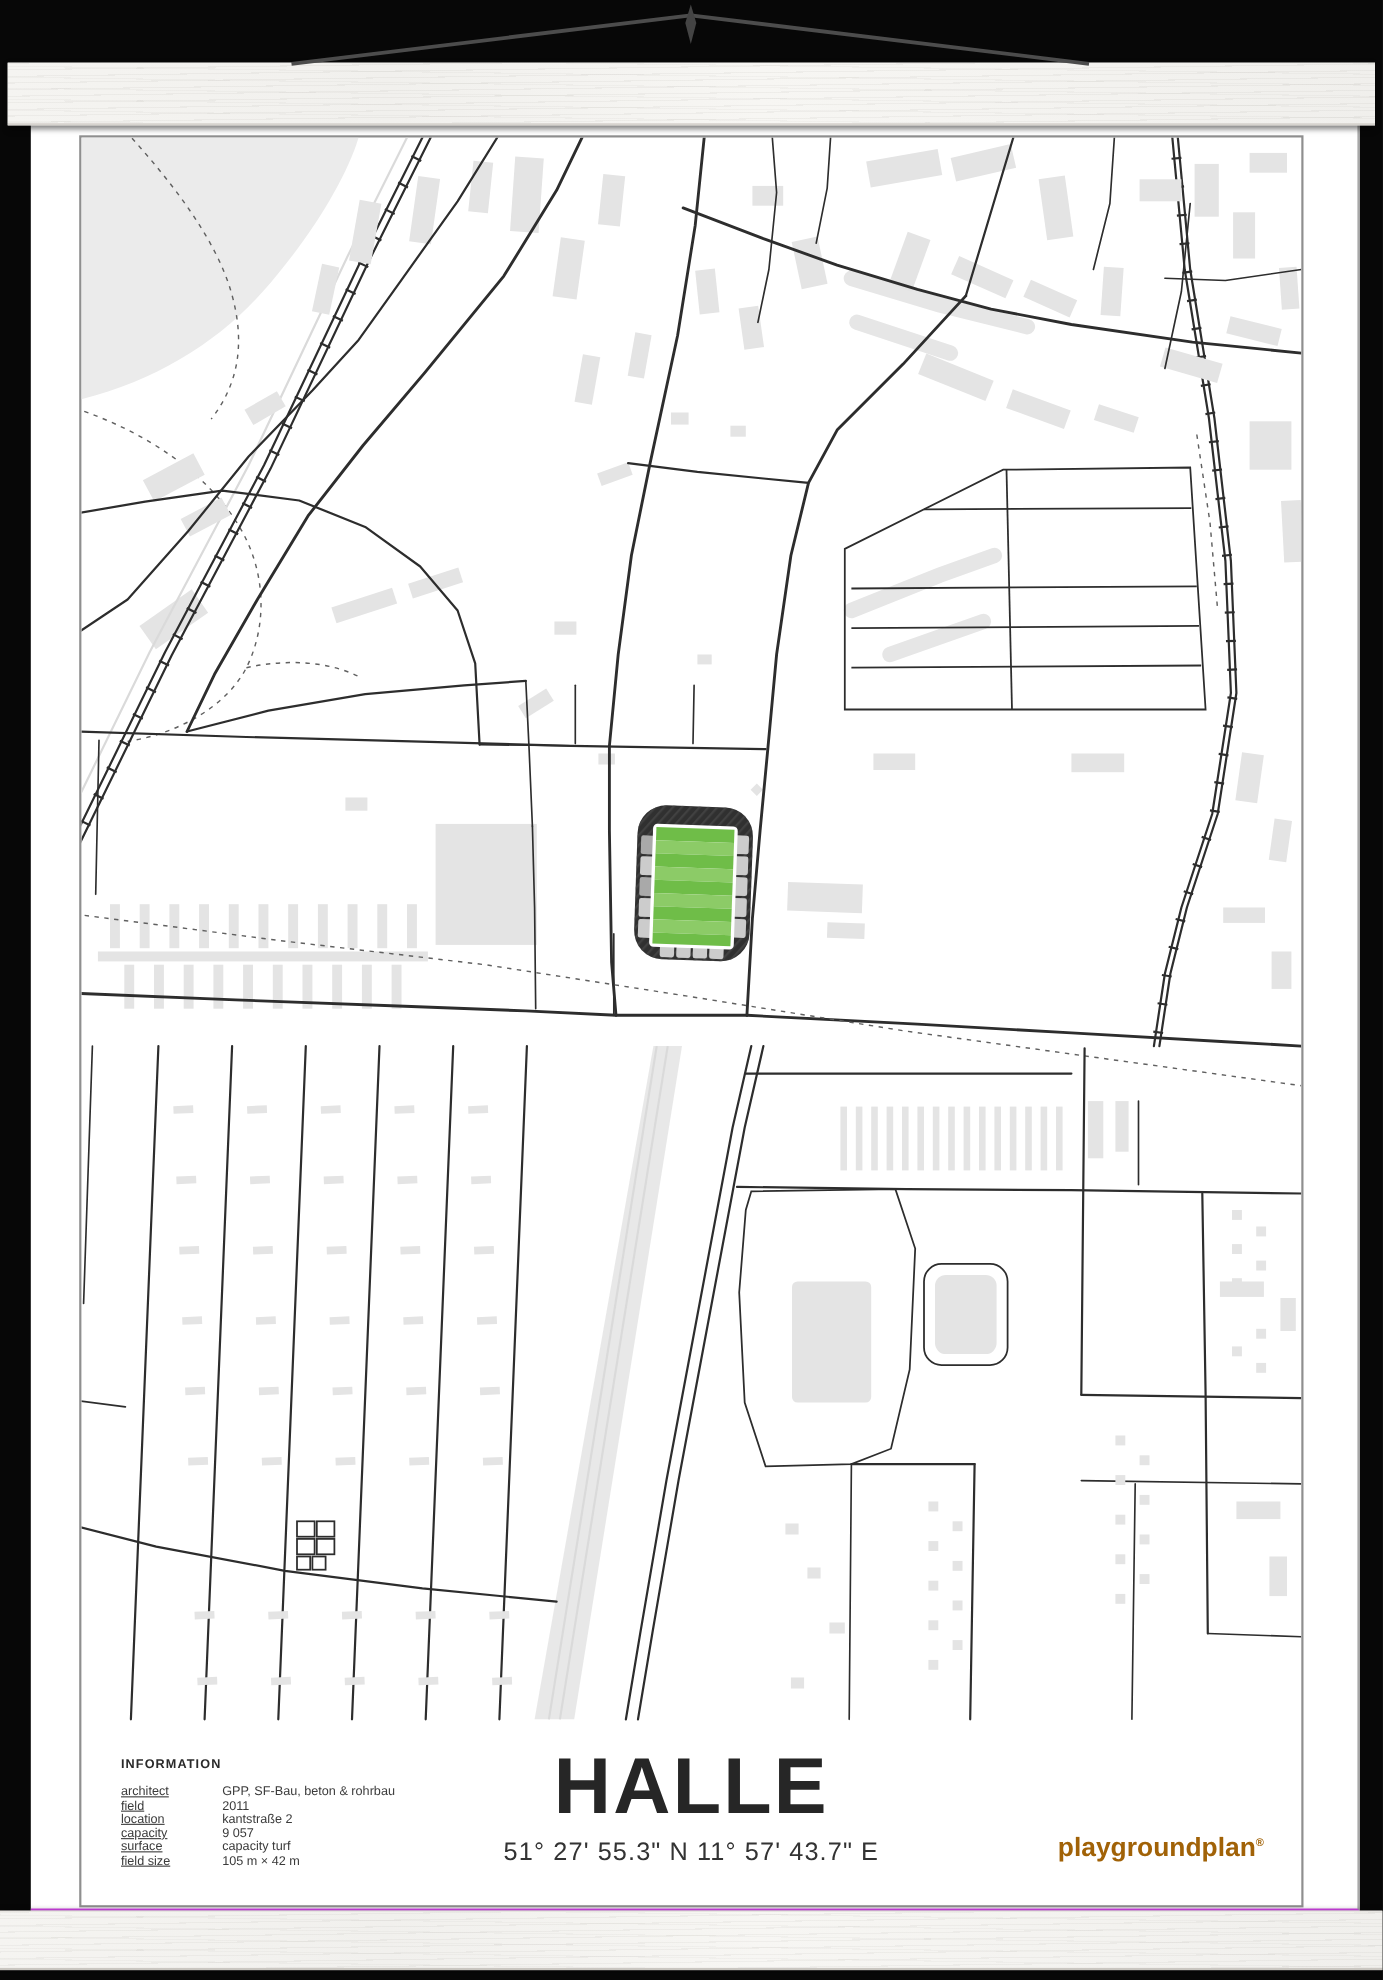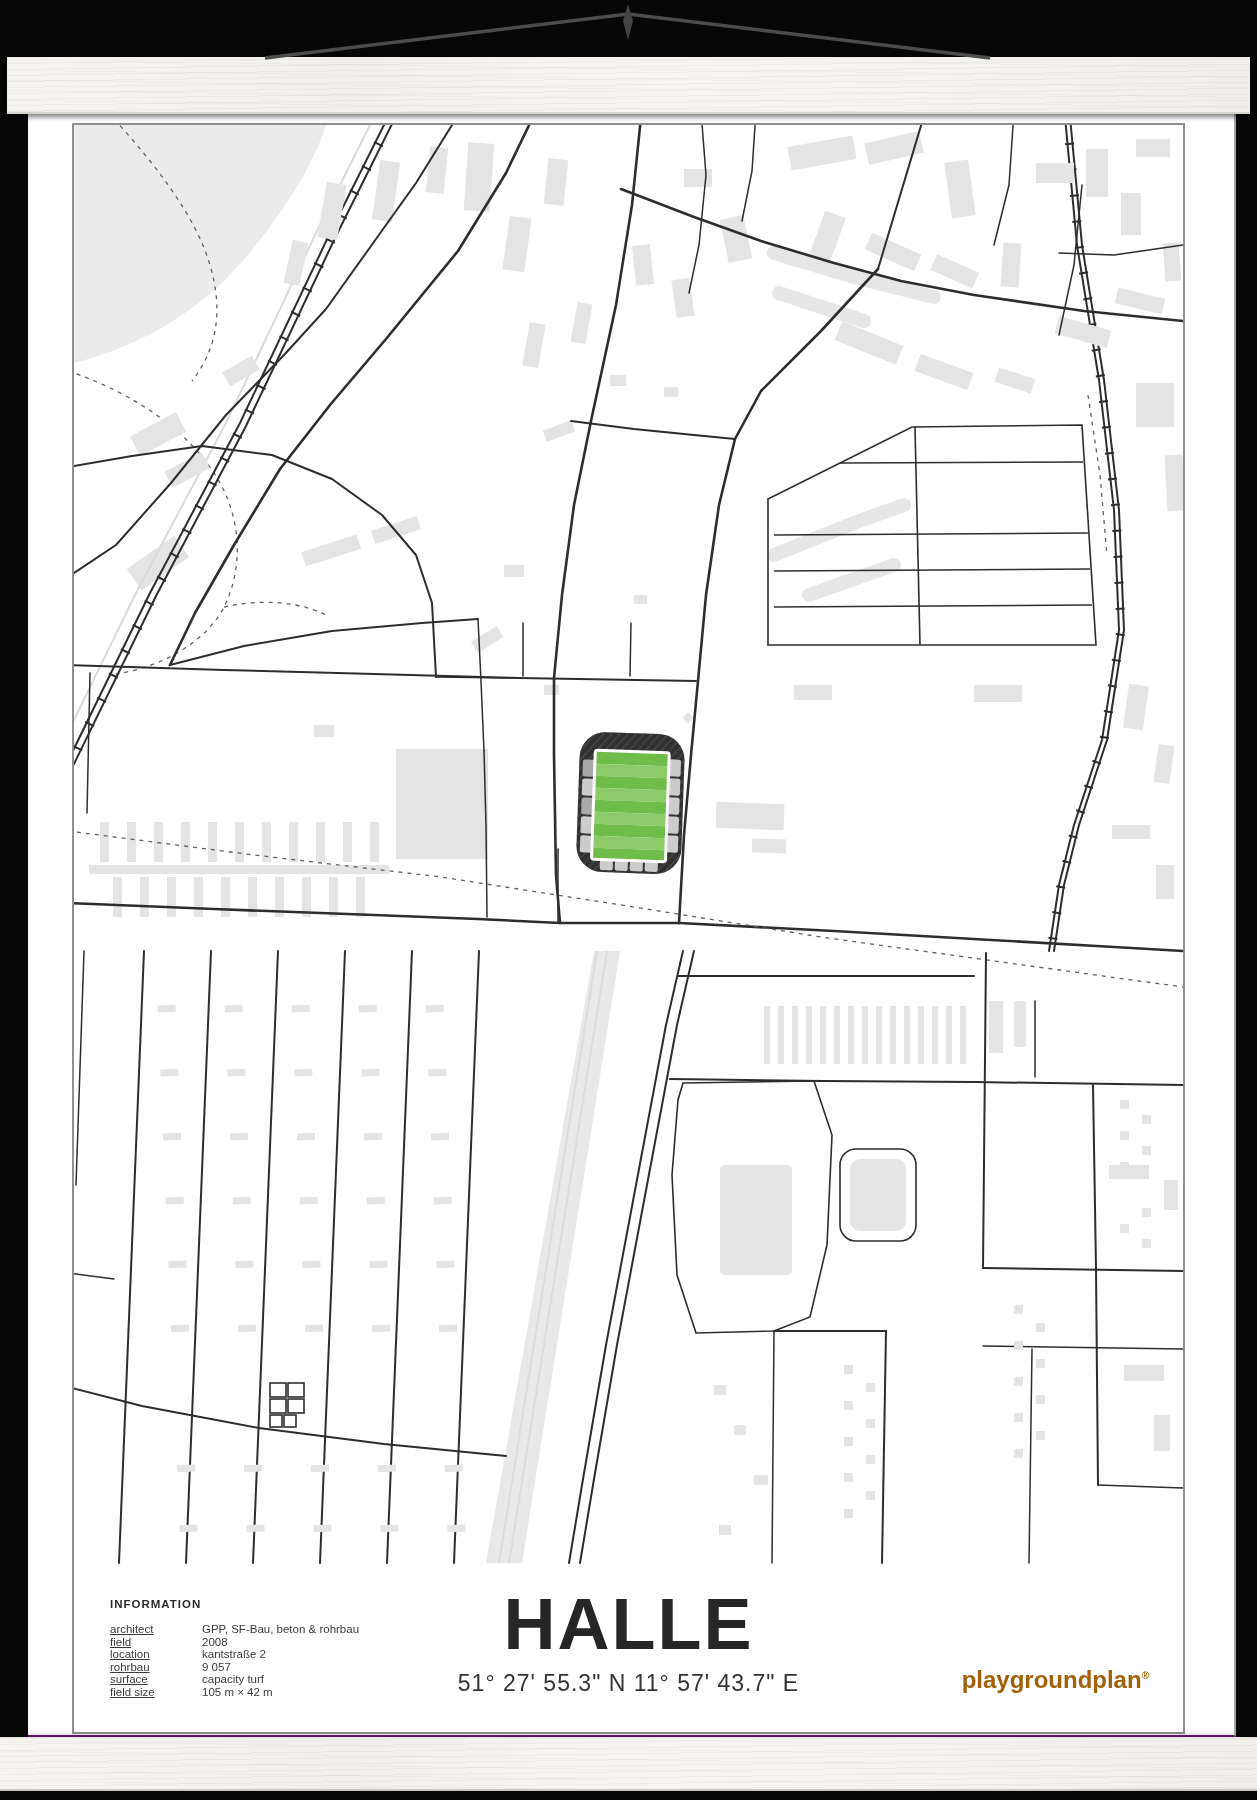--- a/index.html
+++ b/index.html
@@ -15,21 +15,21 @@
   .bar{position:absolute;z-index:4;background-color:var(--c-wood);
        background-image:
          repeating-linear-gradient(179.2deg, rgba(90,85,75,.055) 0 1px, rgba(0,0,0,0) 1px 6px),
          repeating-linear-gradient(180.8deg, rgba(90,85,75,.04) 0 1px, rgba(0,0,0,0) 1px 10px),
          linear-gradient(90deg,#f5f4f1,#f1f0ed 28%,#f7f6f3 55%,#f0efec);}
   .bar-top{left:7px;top:57px;width:1243px;height:55px;border-bottom:2px solid #d6d3ce;
            box-shadow:0 3px 5px rgba(0,0,0,.5);}
   .bar-bottom{left:0;top:1737px;width:1257px;height:51px;border-top:1px solid #e4e2dd;
            border-bottom:2px solid #c9c6c0;box-shadow:0 -2px 4px rgba(0,0,0,.25);}
   .poster{position:absolute;left:28px;top:112px;width:1206px;height:1623px;background:var(--c-paper);
-          border-right:2px solid #a8a8a8;border-bottom:2px solid #701a75;z-index:2;}
+          border-right:2px solid #a8a8a8;border-bottom:2px solid #d946ef;z-index:2;}
   .map-frame{position:absolute;left:44px;top:11px;width:1109px;height:1607px;
              border:2px solid var(--c-frame_border);background:#fff;overflow:hidden;}
   .map-svg{position:absolute;left:0;top:0;}
   
   .road{stroke:var(--c-road);fill:none;stroke-linecap:round;stroke-linejoin:round;stroke-width:2;}
   .w1{stroke-width:1.5;} .w3{stroke-width:2.6;}
   .bld{fill:var(--c-building);stroke:none;}
   .bld2{fill:#ebebeb;}
   .dash{fill:none;stroke:#606060;stroke-width:1.3;stroke-dasharray:4 5;}
   .tie{stroke:var(--c-road);fill:none;stroke-dasharray:2 25;stroke-width:10;}
@@ -419,28 +419,28 @@
 
       <div class="info">
         <div class="info-heading">INFORMATION</div>
         <div class="info-rows">
           <div class="info-row">
             <span class="info-label">architect</span>
             <span class="info-value">GPP, SF-Bau, beton &amp; rohrbau</span>
           </div>
           <div class="info-row">
             <span class="info-label">field</span>
-            <span class="info-value">2008</span>
+            <span class="info-value">2011</span>
           </div>
           <div class="info-row">
             <span class="info-label">location</span>
             <span class="info-value">kantstraße 2</span>
           </div>
           <div class="info-row">
-            <span class="info-label">rohrbau</span>
+            <span class="info-label">capacity</span>
             <span class="info-value">9 057</span>
           </div>
           <div class="info-row">
             <span class="info-label">surface</span>
             <span class="info-value">capacity turf</span>
           </div>
           <div class="info-row">
             <span class="info-label">field size</span>
             <span class="info-value">105 m × 42 m</span>
           </div>

